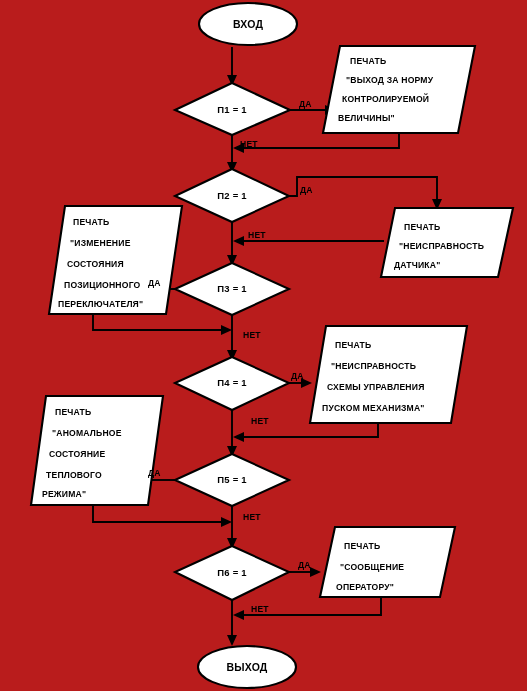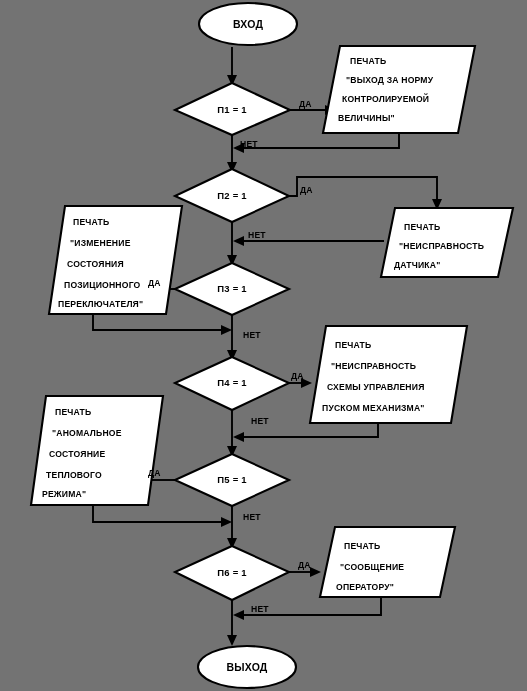--- a/index.html
+++ b/index.html
@@ -8,21 +8,21 @@
     padding: 0;
     background: #ffffff;
   }
   body {
     font-family: "Liberation Sans", sans-serif;
   }
   #chart-root {
     position: relative;
     width: 527px;
     height: 691px;
-    background: #737373;
+    background: #b91c1c;
     overflow: hidden;
   }
   #flow-svg {
     position: absolute;
     left: 0;
     top: 0;
     width: 527px;
     height: 691px;
   }
   .shape-stroke {

